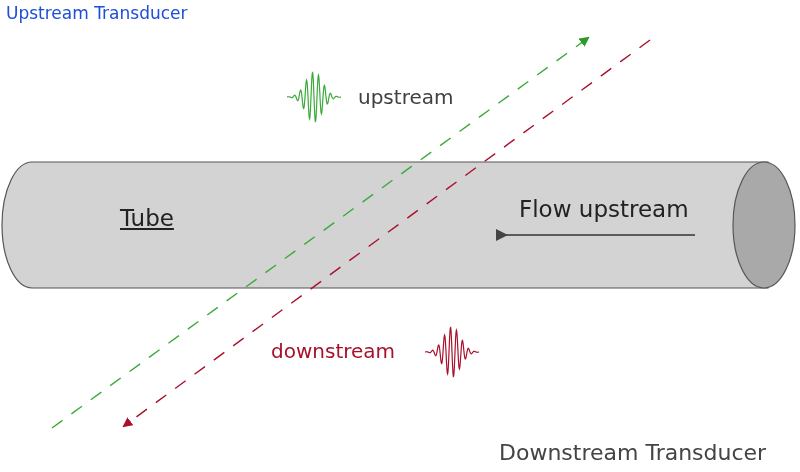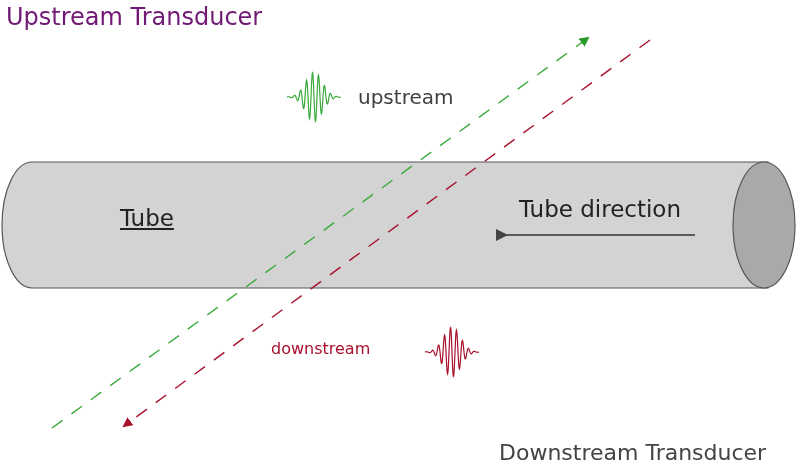--- a/index.html
+++ b/index.html
@@ -1,24 +1,24 @@
 <!DOCTYPE html>
 <html><head>
   <meta charset="utf-8">
   <style>
     html, body { margin: 0; padding: 0; background: #ffffff; }
     body { width: 800px; height: 472px; overflow: hidden; position: relative; font-family: "DejaVu Sans", sans-serif; }
     svg { position: absolute; left: 0; top: 0; }
     .lbl { position: absolute; white-space: nowrap; line-height: 1; }
-    .title-up { left: 6px; top: 5px; font-size: 24px; color: #701a75; text-align: right; }
+    .title-up { left: 6px; top: 5px; font-size: 17px; color: #1d4ed8; text-align: right; }
     .title-down { left: 499px; top: 442px; font-size: 22px; color: #444444; }
     .tube-lbl { left: 120px; top: 207px; font-size: 23px; color: #222222; text-decoration: underline; }
     .flow-lbl { left: 519px; top: 198px; font-size: 23px; color: #222222; }
     .up-lbl { left: 358px; top: 87px; font-size: 20px; }
-    .down-lbl { left: 271px; top: 341px; font-size: 16px; }
+    .down-lbl { left: 271px; top: 341px; font-size: 20px; }
   </style>
 </head>
 <body>
 
 <svg width="800" height="472" viewBox="0 0 800 472">
   <defs>
     <marker id="arrowGreen" markerWidth="10" markerHeight="10" refX="8" refY="5" orient="auto" markerUnits="userSpaceOnUse">
       <path d="M0,0 L10,5 L0,10 z" fill="#2a9a2a"></path>
     </marker>
     <marker id="arrowRed" markerWidth="10" markerHeight="10" refX="8" refY="5" orient="auto" markerUnits="userSpaceOnUse">
@@ -40,15 +40,15 @@
   <line x1="650" y1="40" x2="124" y2="426" stroke="#a8102c" stroke-width="1.4" stroke-dasharray="13,11" marker-end="url(#arrowRed)"></line>
 
   <path id="waveUp" fill="none" stroke="#3aaa3a" stroke-width="1.2" d="M287.00,97.00 L287.34,96.94 L287.68,96.88 L288.01,96.82 L288.35,96.77 L288.69,96.74 L289.02,96.74 L289.36,96.79 L289.70,96.88 L290.04,97.02 L290.38,97.18 L290.71,97.36 L291.05,97.53 L291.39,97.66 L291.73,97.72 L292.06,97.69 L292.40,97.54 L292.74,97.28 L293.07,96.91 L293.41,96.48 L293.75,96.03 L294.09,95.63 L294.43,95.35 L294.76,95.25 L295.10,95.39 L295.44,95.79 L295.77,96.45 L296.11,97.30 L296.45,98.28 L296.79,99.25 L297.13,100.07 L297.46,100.60 L297.80,100.70 L298.14,100.30 L298.48,99.37 L298.81,97.95 L299.15,96.18 L299.49,94.25 L299.82,92.42 L300.16,90.96 L300.50,90.13 L300.84,90.13 L301.18,91.07 L301.51,92.95 L301.85,95.63 L302.19,98.81 L302.52,102.14 L302.86,105.15 L303.20,107.40 L303.54,108.50 L303.88,108.17 L304.21,106.31 L304.55,103.03 L304.89,98.63 L305.23,93.62 L305.56,88.61 L305.90,84.29 L306.24,81.30 L306.57,80.14 L306.91,81.10 L307.25,84.20 L307.59,89.18 L307.93,95.49 L308.26,102.37 L308.60,108.95 L308.94,114.33 L309.27,117.75 L309.61,118.66 L309.95,116.83 L310.29,112.39 L310.63,105.83 L310.96,97.92 L311.30,89.66 L311.64,82.12 L311.98,76.29 L312.31,72.97 L312.65,72.62 L312.99,75.35 L313.32,80.82 L313.66,88.35 L314.00,97.00 L314.34,105.65 L314.68,113.18 L315.01,118.65 L315.35,121.38 L315.69,121.03 L316.02,117.71 L316.36,111.88 L316.70,104.34 L317.04,96.08 L317.38,88.17 L317.71,81.61 L318.05,77.17 L318.39,75.34 L318.73,76.25 L319.06,79.67 L319.40,85.05 L319.74,91.63 L320.07,98.51 L320.41,104.82 L320.75,109.80 L321.09,112.90 L321.43,113.86 L321.76,112.70 L322.10,109.71 L322.44,105.39 L322.77,100.38 L323.11,95.37 L323.45,90.97 L323.79,87.69 L324.13,85.83 L324.46,85.50 L324.80,86.60 L325.14,88.85 L325.48,91.86 L325.81,95.19 L326.15,98.37 L326.49,101.05 L326.82,102.93 L327.16,103.87 L327.50,103.87 L327.84,103.04 L328.18,101.58 L328.51,99.75 L328.85,97.82 L329.19,96.05 L329.52,94.63 L329.86,93.70 L330.20,93.30 L330.54,93.40 L330.88,93.93 L331.21,94.75 L331.55,95.72 L331.89,96.70 L332.23,97.55 L332.56,98.21 L332.90,98.61 L333.24,98.75 L333.57,98.65 L333.91,98.37 L334.25,97.97 L334.59,97.52 L334.93,97.09 L335.26,96.72 L335.60,96.46 L335.94,96.31 L336.27,96.28 L336.61,96.34 L336.95,96.47 L337.29,96.64 L337.63,96.82 L337.96,96.98 L338.30,97.12 L338.64,97.21 L338.98,97.26 L339.31,97.26 L339.65,97.23 L339.99,97.18 L340.32,97.12 L340.66,97.06 L341.00,97.00 "></path>
 
   <path id="waveDown" fill="none" stroke="#a8102c" stroke-width="1.2" d="M425.00,352.00 L425.34,351.94 L425.68,351.88 L426.01,351.82 L426.35,351.77 L426.69,351.74 L427.02,351.74 L427.36,351.79 L427.70,351.88 L428.04,352.02 L428.38,352.18 L428.71,352.36 L429.05,352.53 L429.39,352.66 L429.73,352.72 L430.06,352.69 L430.40,352.54 L430.74,352.28 L431.07,351.91 L431.41,351.48 L431.75,351.03 L432.09,350.63 L432.43,350.35 L432.76,350.25 L433.10,350.39 L433.44,350.79 L433.77,351.45 L434.11,352.30 L434.45,353.28 L434.79,354.25 L435.13,355.07 L435.46,355.60 L435.80,355.70 L436.14,355.30 L436.48,354.37 L436.81,352.95 L437.15,351.18 L437.49,349.25 L437.82,347.42 L438.16,345.96 L438.50,345.13 L438.84,345.13 L439.18,346.07 L439.51,347.95 L439.85,350.63 L440.19,353.81 L440.52,357.14 L440.86,360.15 L441.20,362.40 L441.54,363.50 L441.88,363.17 L442.21,361.31 L442.55,358.03 L442.89,353.63 L443.23,348.62 L443.56,343.61 L443.90,339.29 L444.24,336.30 L444.57,335.14 L444.91,336.10 L445.25,339.20 L445.59,344.18 L445.93,350.49 L446.26,357.37 L446.60,363.95 L446.94,369.33 L447.27,372.75 L447.61,373.66 L447.95,371.83 L448.29,367.39 L448.63,360.83 L448.96,352.92 L449.30,344.66 L449.64,337.12 L449.98,331.29 L450.31,327.97 L450.65,327.62 L450.99,330.35 L451.32,335.82 L451.66,343.35 L452.00,352.00 L452.34,360.65 L452.68,368.18 L453.01,373.65 L453.35,376.38 L453.69,376.03 L454.02,372.71 L454.36,366.88 L454.70,359.34 L455.04,351.08 L455.38,343.17 L455.71,336.61 L456.05,332.17 L456.39,330.34 L456.73,331.25 L457.06,334.67 L457.40,340.05 L457.74,346.63 L458.07,353.51 L458.41,359.82 L458.75,364.80 L459.09,367.90 L459.43,368.86 L459.76,367.70 L460.10,364.71 L460.44,360.39 L460.77,355.38 L461.11,350.37 L461.45,345.97 L461.79,342.69 L462.13,340.83 L462.46,340.50 L462.80,341.60 L463.14,343.85 L463.48,346.86 L463.81,350.19 L464.15,353.37 L464.49,356.05 L464.82,357.93 L465.16,358.87 L465.50,358.87 L465.84,358.04 L466.18,356.58 L466.51,354.75 L466.85,352.82 L467.19,351.05 L467.52,349.63 L467.86,348.70 L468.20,348.30 L468.54,348.40 L468.88,348.93 L469.21,349.75 L469.55,350.72 L469.89,351.70 L470.23,352.55 L470.56,353.21 L470.90,353.61 L471.24,353.75 L471.57,353.65 L471.91,353.37 L472.25,352.97 L472.59,352.52 L472.93,352.09 L473.26,351.72 L473.60,351.46 L473.94,351.31 L474.27,351.28 L474.61,351.34 L474.95,351.47 L475.29,351.64 L475.63,351.82 L475.96,351.98 L476.30,352.12 L476.64,352.21 L476.98,352.26 L477.31,352.26 L477.65,352.23 L477.99,352.18 L478.32,352.12 L478.66,352.06 L479.00,352.00 "></path>
 </svg>
 
 <div class="lbl title-up">Upstream Transducer</div>
 <div class="lbl title-down">Downstream Transducer</div>
 <div class="lbl tube-lbl">Tube</div>
-<div class="lbl flow-lbl">Tube direction</div>
+<div class="lbl flow-lbl">Flow upstream</div>
 <div class="lbl up-lbl" style="color: #404040;">upstream</div>
 <div class="lbl down-lbl" style="color: rgb(168, 16, 44);">downstream</div>
 
 </body></html>

